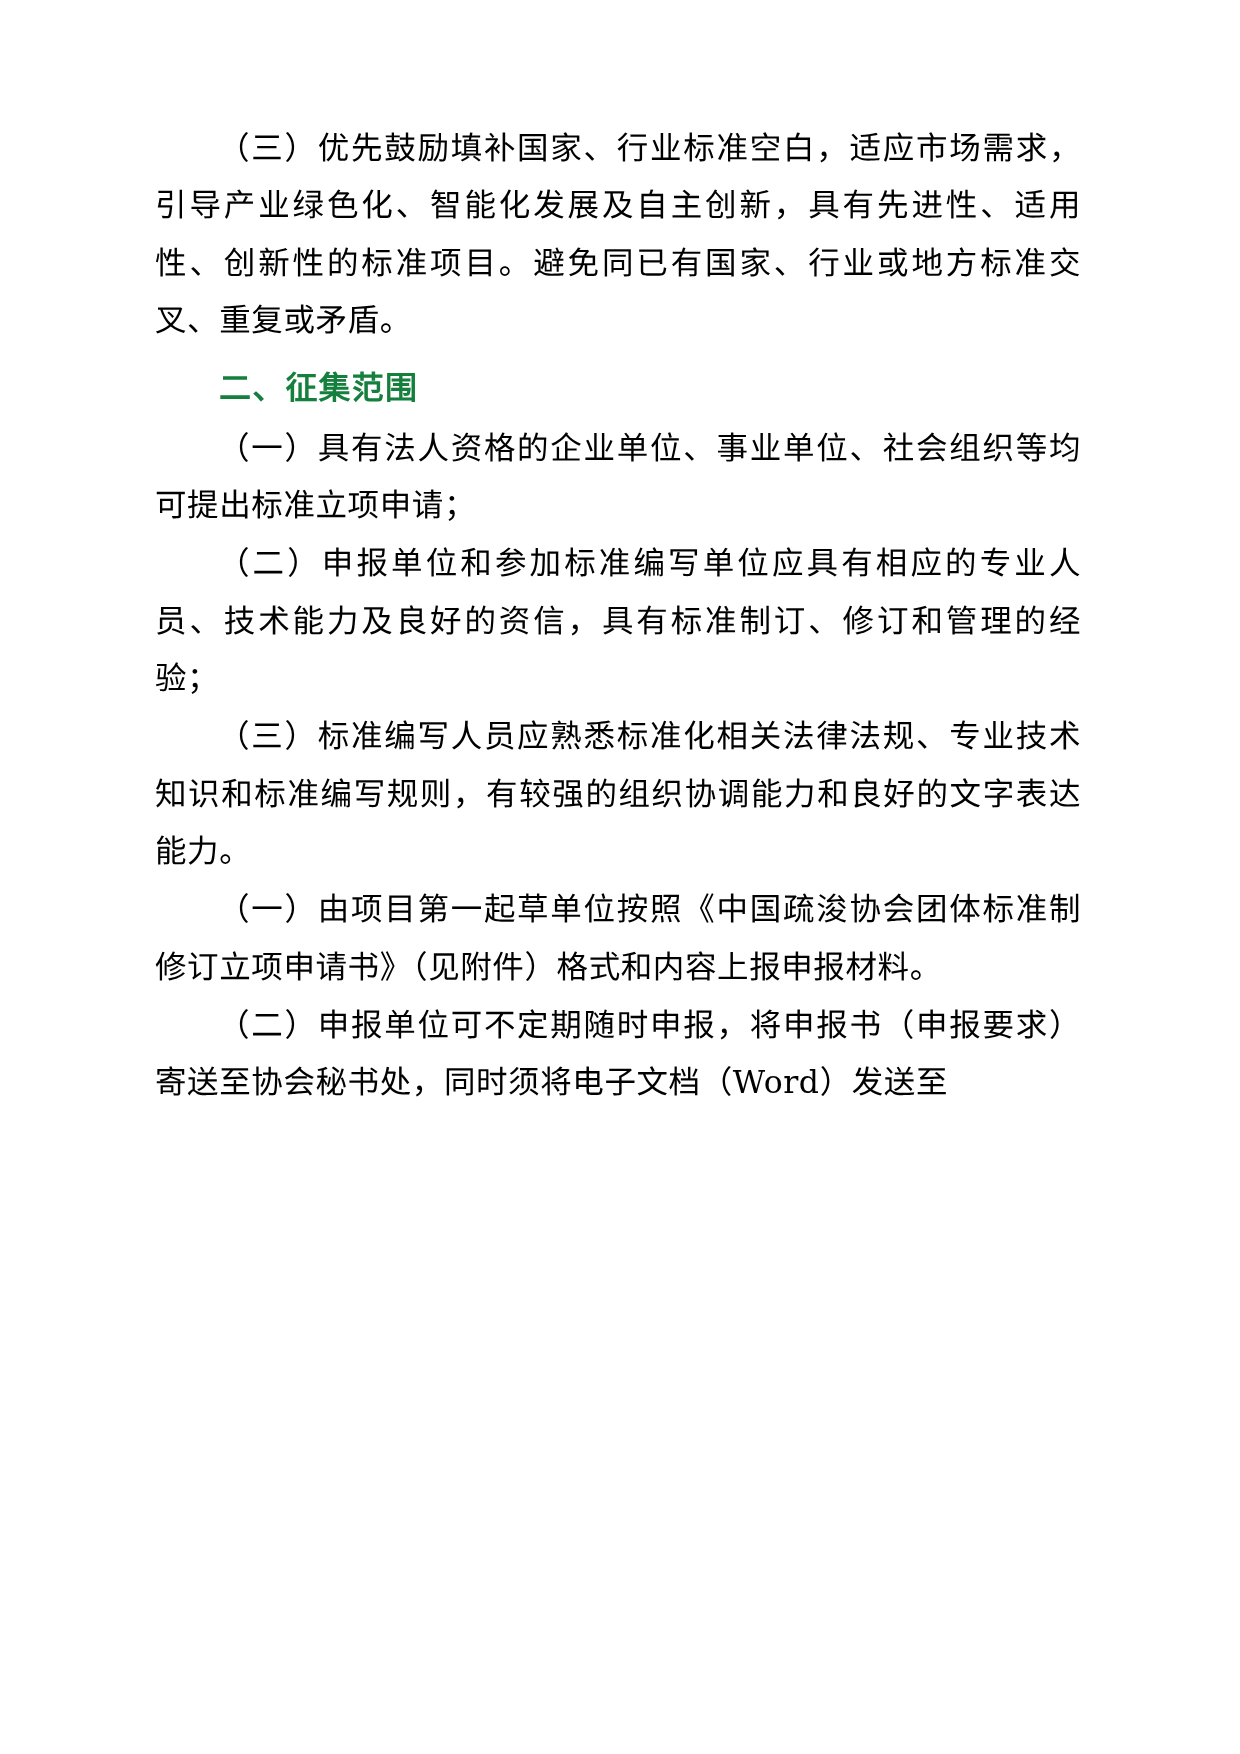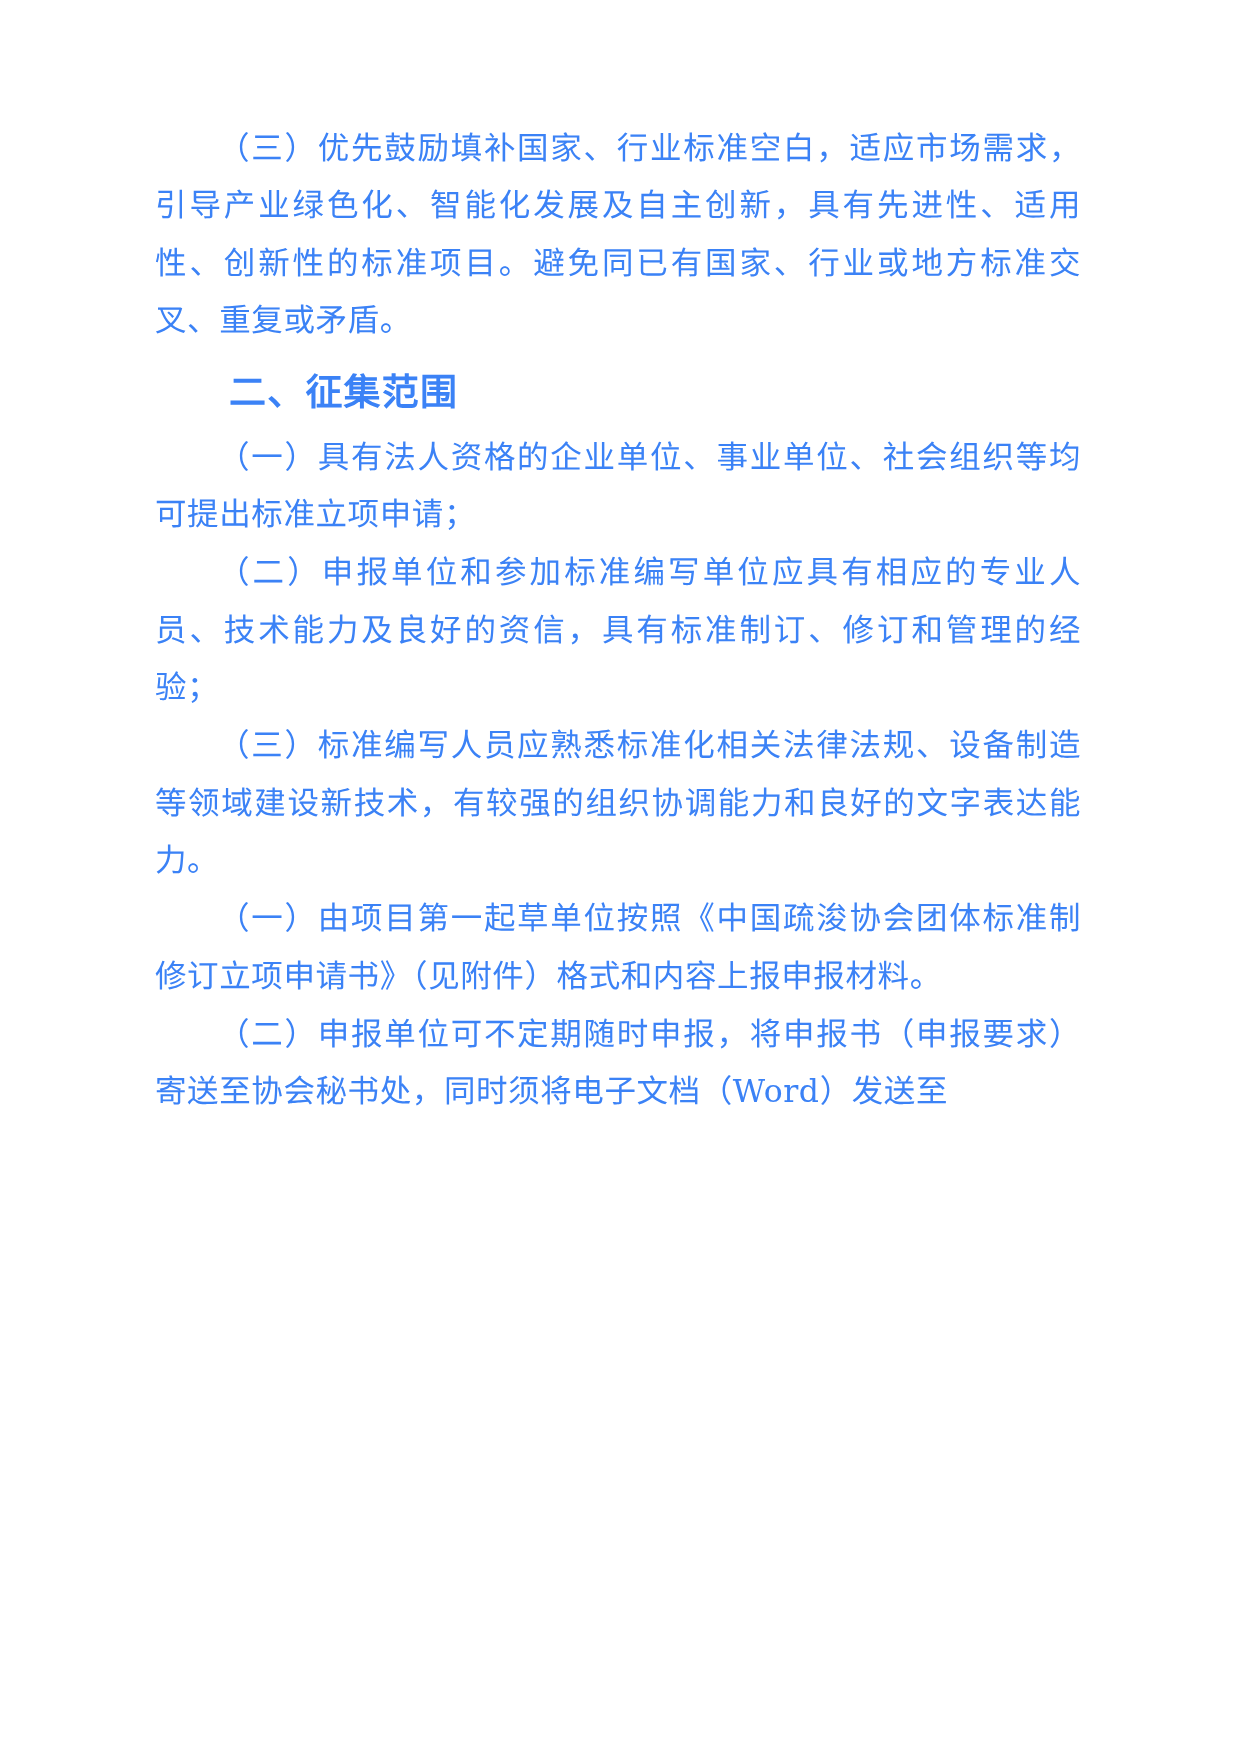--- a/index.html
+++ b/index.html
@@ -26,31 +26,31 @@
   }
   .para {
     font-size: 31.5px;
     line-height: 1.82;
     text-align: justify;
     text-justify: inter-ideograph;
     letter-spacing: 0.6px;
     margin: 0 4px 1px 0;
     text-indent: 2em;
     font-family: "DejaVu Serif", "Liberation Serif", serif;
-    color: #3b82f6;
+    color: #000000;
   }
   .heading {
-    font-size: 37px;
+    font-size: 32px;
     line-height: 1.82;
     margin: 6px 0 2px 0;
     text-indent: 2em;
     font-weight: bold;
     letter-spacing: 1.2px;
     font-family: "DejaVu Sans", "Liberation Sans", sans-serif;
-    color: #3b82f6;
+    color: #15803d;
   }
   .para + .heading {
     margin-top: 10px;
   }
   .heading + .para {
     margin-top: 2px;
   }
 </style>
 </head>
 <body>
@@ -61,21 +61,21 @@
     <p class="para">（三）优先鼓励填补国家、行业标准空白，适应市场需求，引导产业绿色化、智能化发展及自主创新，具有先进性、适用性、创新性的标准项目。避免同已有国家、行业或地方标准交叉、重复或矛盾。</p>
 
     <h2 class="heading">二、征集范围</h2>
 
 
 
     <p class="para">（一）具有法人资格的企业单位、事业单位、社会组织等均可提出标准立项申请；</p>
 
     <p class="para">（二）申报单位和参加标准编写单位应具有相应的专业人员、技术能力及良好的资信，具有标准制订、修订和管理的经验；</p>
 
-    <p class="para">（三）标准编写人员应熟悉标准化相关法律法规、设备制造等领域建设新技术，有较强的组织协调能力和良好的文字表达能力。</p>
+    <p class="para">（三）标准编写人员应熟悉标准化相关法律法规、专业技术知识和标准编写规则，有较强的组织协调能力和良好的文字表达能力。</p>
 
 
     <p class="para">（一）由项目第一起草单位按照《中国疏浚协会团体标准制修订立项申请书》（见附件）格式和内容上报申报材料。</p>
 
     <p class="para">（二）申报单位可不定期随时申报，将申报书（申报要求）寄送至协会秘书处，同时须将电子文档（Word）发送至</p>
 
   </div>
 </div>
 
 </body></html>

